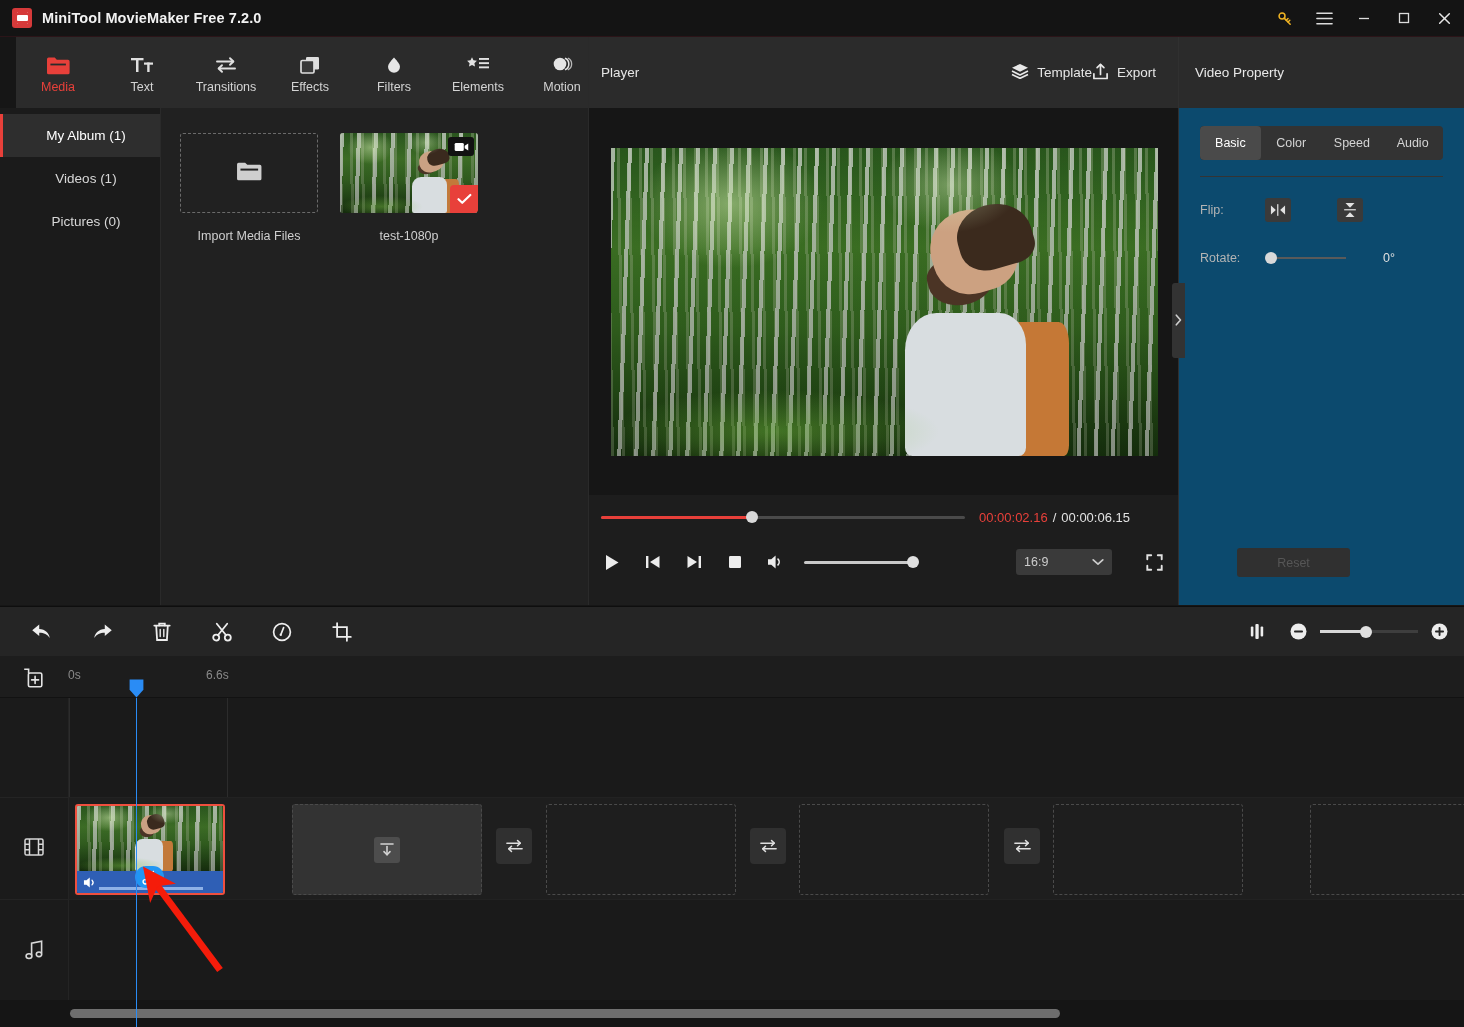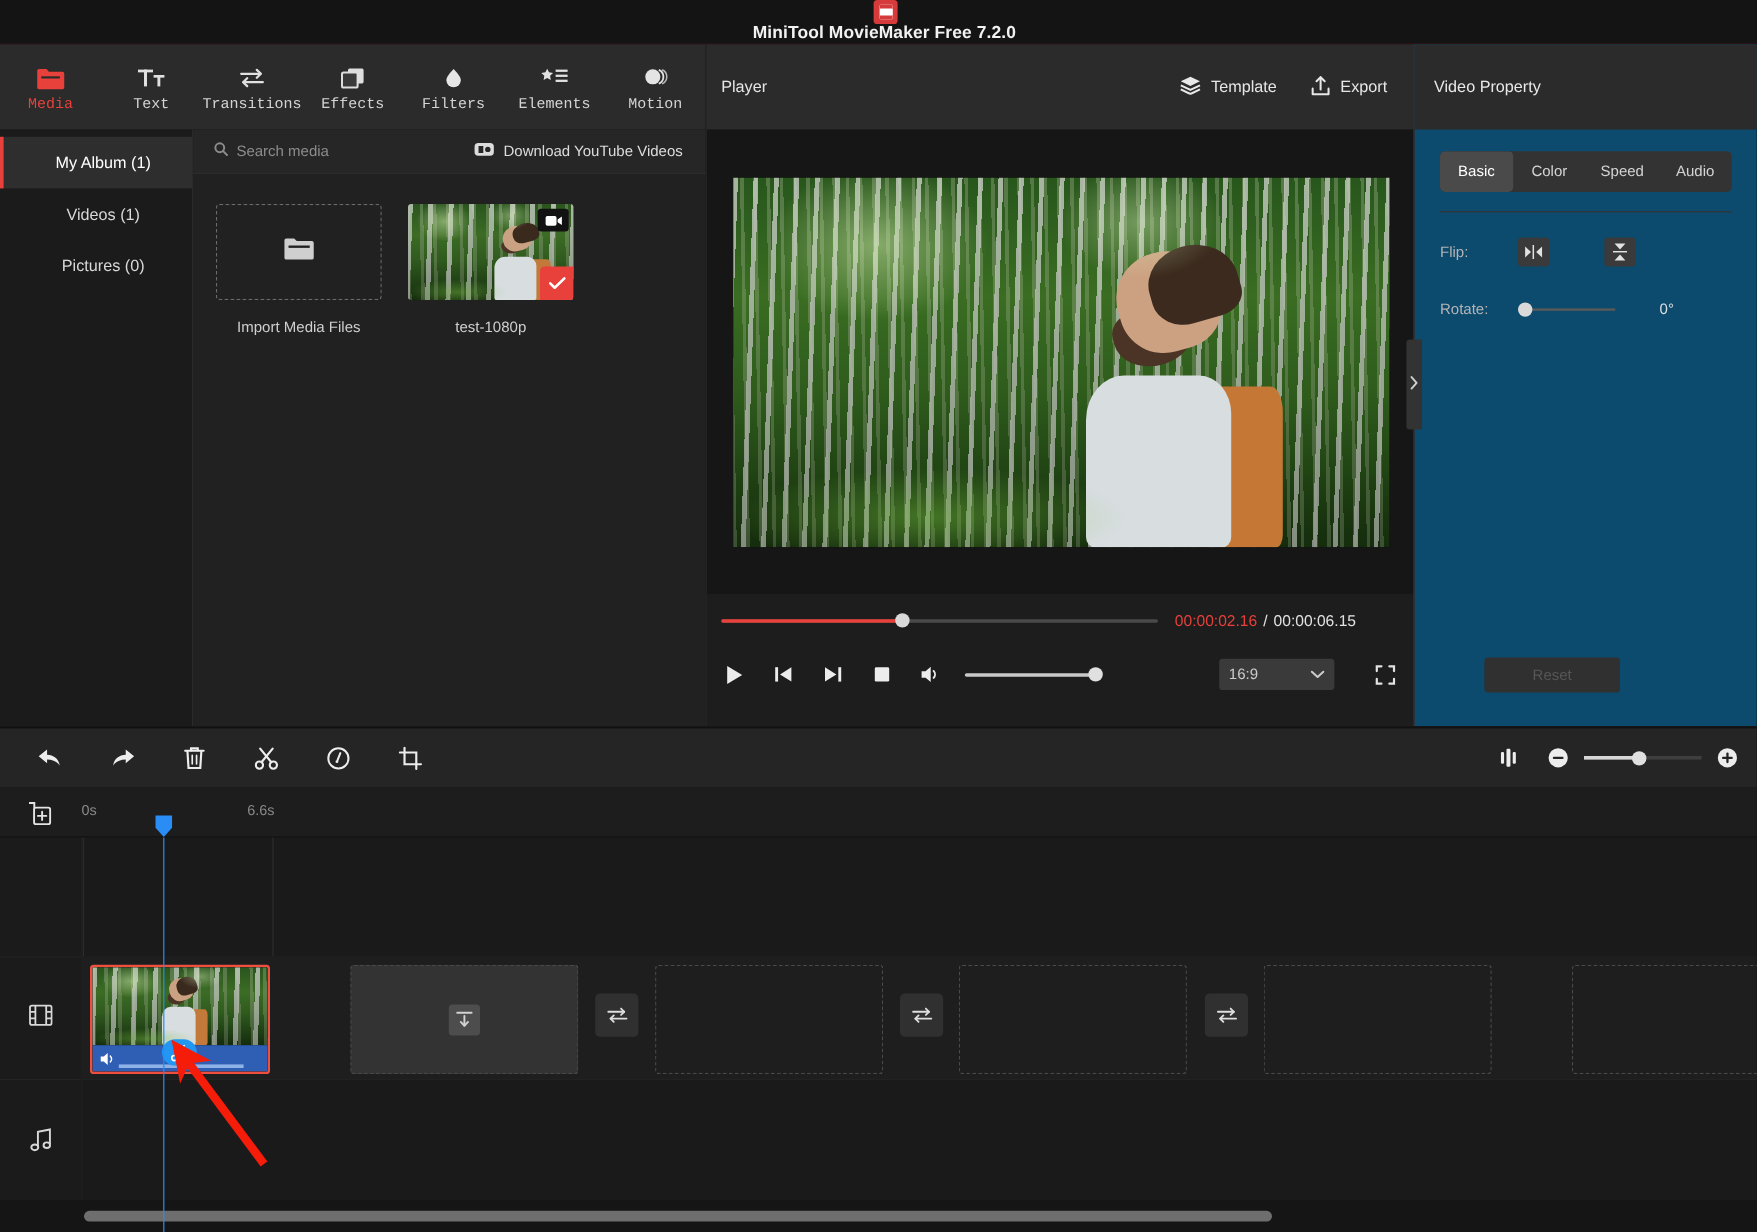--- a/index.html
+++ b/index.html
@@ -11,21 +11,20 @@
     color: #e8e8e8;
   }
   #app { position: relative; width: 1464px; height: 1027px; background: #161616; }
 
   
   .titlebar {
     position: absolute; top: 0; left: 0; width: 1464px; height: 37px;
     background: #141414;
     display: flex; align-items: center;
     border-bottom: 1px solid #2b1418;
-    flex-direction: column;
   }
   .app-logo {
     width: 20px; height: 20px; margin-left: 12px; border-radius: 3px;
     background: #d63a3a; position: relative; flex: none;
     display: flex; align-items: center; justify-content: center;
   }
   .app-logo::before {
     content: ""; width: 11px; height: 12px; background: #fff;
     border-radius: 1px;
     box-shadow: inset 0 -3px 0 #d63a3a, inset 0 3px 0 #d63a3a;
@@ -33,22 +32,22 @@
   .app-title { margin-left: 10px; font-size: 14.5px; font-weight: bold; color: #f2f2f2; letter-spacing: .1px; }
   .tb-right { margin-left: auto; display: flex; align-items: center; height: 100%; }
   .tb-btn {
     width: 40px; height: 37px; display: flex; align-items: center; justify-content: center;
     cursor: default;
   }
   .tb-btn svg { display: block; }
 
   
   .tooltabs {
-    position: absolute; top: 37px; left: 0; width: 588px; height: 71px;
-    background: #2b2b2b; display: flex; align-items: center; font-family: Liberation Mono, monospace;
+    position: absolute; top: 37px; left: 16px; width: 588px; height: 71px;
+    background: #2b2b2b; display: flex; align-items: center;
   }
   .tool-tab {
     width: 84px; height: 71px; display: flex; flex-direction: column;
     align-items: center; justify-content: center; gap: 5px; cursor: default;
     color: #d4d4d4;
   }
   .tool-tab .tt-ico { height: 24px; display: flex; align-items: flex-end; }
   .tool-tab .tt-label { font-size: 12.5px; }
   .tool-tab.active { color: #e8403a; }
 
@@ -164,21 +163,21 @@
 
   
   .player-panel {
     position: absolute; top: 37px; left: 588px; width: 590px; height: 568px;
     background: #1d1d1d; border-left: 1px solid #2a2a2a;
   }
   .player-head {
     height: 71px; display: flex; align-items: center; background: #2b2b2b;
   }
   .player-title { margin-left: 12px; font-size: 13.5px; color: #e6e6e6; }
-  .player-actions { margin-left: auto; display: flex; gap: 28px; margin-right: 22px; }
+  .player-actions { margin-left: auto; display: flex; margin-right: 22px; }
   .p-action { display: flex; align-items: center; gap: 8px; font-size: 13.5px; color: #e6e6e6; cursor: default; }
 
   .stage {
     position: absolute; top: 71px; left: 0; width: 590px; height: 387px;
     background: #161616; display: flex; align-items: center; justify-content: center;
   }
   .video-frame {
     width: 547px; height: 308px; position: relative; overflow: hidden; background: #0a0a0a;
   }
   .video-frame .forest { filter: saturate(1.05); }
@@ -492,41 +491,20 @@
       </div>
       <div class="album-item">
         <span>Videos (1)</span>
       </div>
       <div class="album-item">
         <span>Pictures (0)</span>
       </div>
     </div>
 
     <div class="media-content">
-      <div class="media-toolbar">
-        <div class="search-wrap">
-          <span>
-            <svg width="12" height="12" viewBox="0 0 14 14" fill="none" stroke="#8c8c8c" stroke-width="1.9">
-                <circle cx="6" cy="6" r="4.3"></circle>
-                <path d="M9.3 9.3L13 13" stroke-linecap="round"></path>
-              </svg>
-          </span>
-          <input class="search-input" value="" placeholder="Search media" style="">
-        </div>
-        <div class="yt-btn">
-          <span>
-            <svg width="17" height="13" viewBox="0 0 18 13">
-                <rect x="0.5" y="0.8" width="17" height="11.4" rx="3.3" fill="#dcdcdc"></rect>
-                <circle cx="12.2" cy="6.5" r="2.4" fill="#262626"></circle>
-                <path d="M4 3.4h4.2v6.2H4z" fill="#262626"></path>
-              </svg>
-          </span>
-          <span>Download YouTube Videos</span>
-        </div>
-      </div>
 
       <div class="media-grid">
         <div class="media-cell">
           <div class="import-box">
             <span>
               <svg width="27" height="21" viewBox="0 0 26 20">
                   <path d="M1 3a1.5 1.5 0 0 1 1.5-1.5h6.3l2.1 2.1h12.1A1.5 1.5 0 0 1 24.5 5.1V17A1.5 1.5 0 0 1 23 18.5H2.5A1.5 1.5 0 0 1 1 17z" fill="#cfcfcf"></path>
                   <rect x="4.3" y="7.2" width="17" height="1.9" fill="#212121"></rect>
                 </svg>
             </span>

